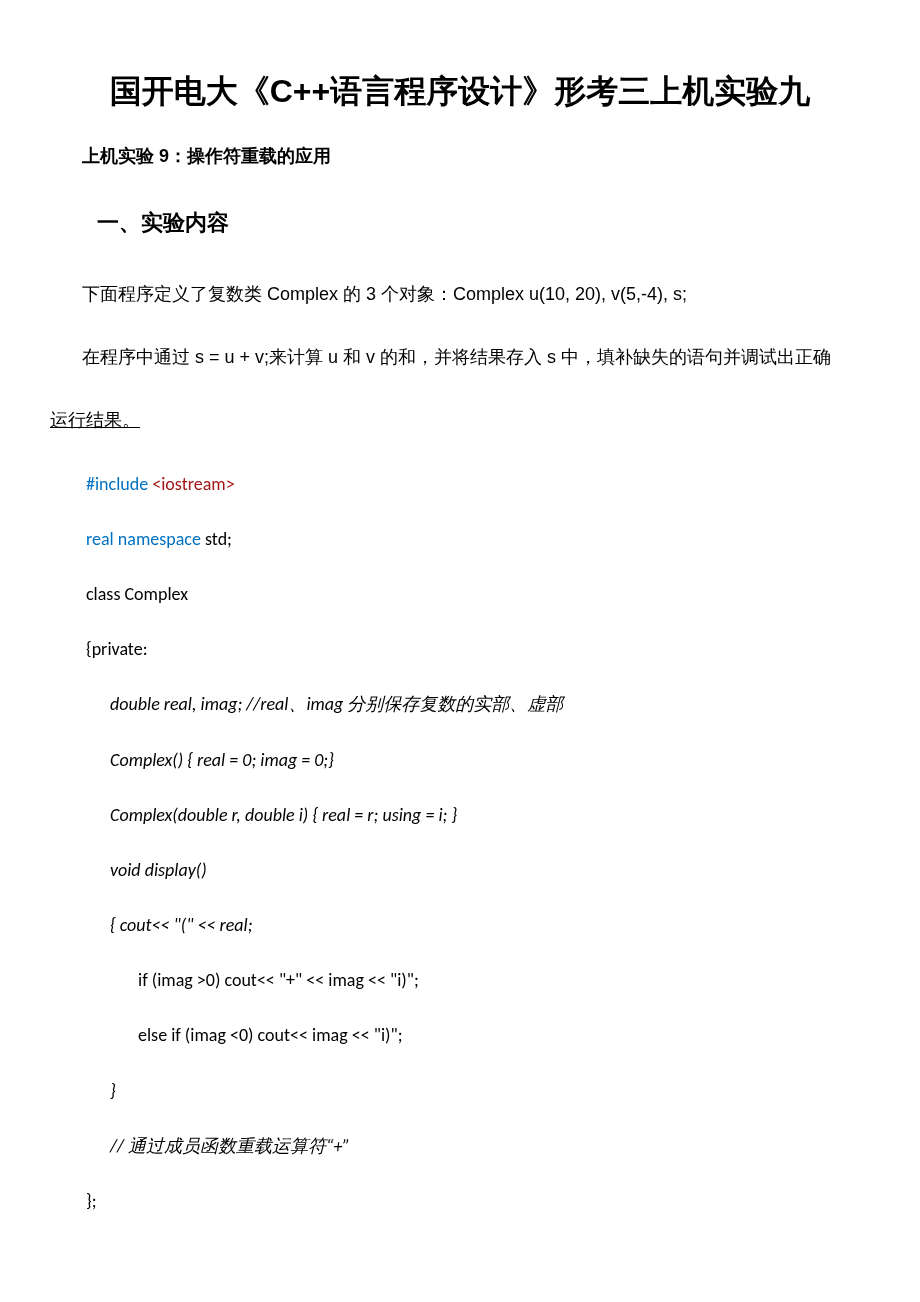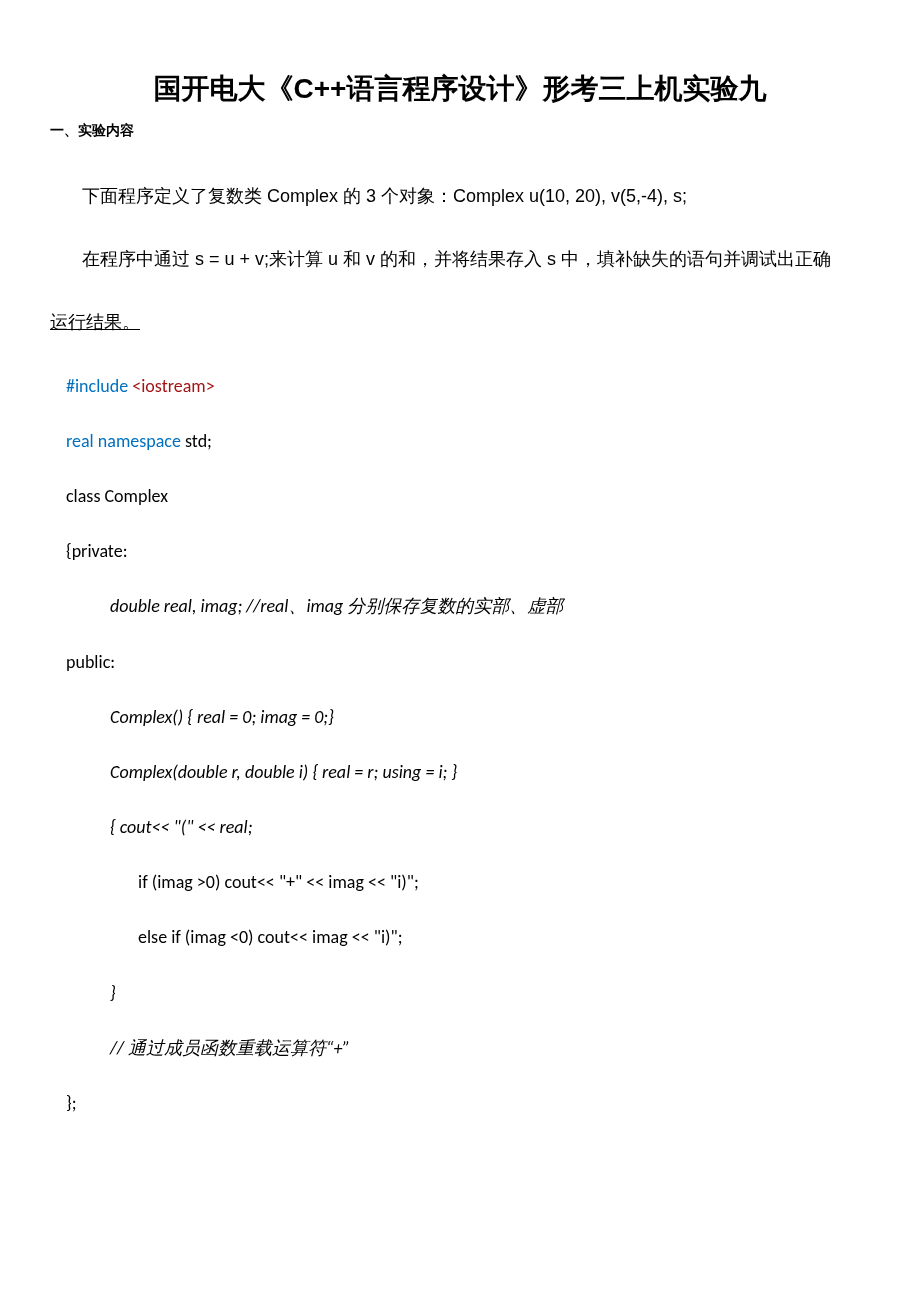--- a/index.html
+++ b/index.html
@@ -8,67 +8,69 @@
     background: #fff;
     font-family: "Microsoft YaHei", "SimSun", sans-serif;
     color: #000;
     width: 920px;
   }
   .page {
     padding: 70px 50px 50px 50px;
   }
   .title {
     text-align: center;
-    font-size: 28px;
+    font-size: 32px;
     font-weight: 900;
-    margin-bottom: 14px;
+    margin-bottom: 30px;
     font-family: "SimHei","Microsoft YaHei",sans-serif;
   }
   .subtitle {
     font-size: 18px;
     font-weight: 900;
     margin-left: 32px;
     margin-bottom: 40px;
     font-family: "SimHei","Microsoft YaHei",sans-serif;
   }
   .section-head {
-    font-size: 14px;
+    font-size: 22px;
     font-weight: 900;
     margin-bottom: 35px;
     font-family: Liberation Mono, monospace;
+    margin-left: 47px;
   }
   .body-text {
     font-size: 18px;
     line-height: 2.4;
     margin-left: 32px;
     margin-bottom: 20px;
   }
   .body-text.no-indent {
     margin-left: 0;
     text-decoration: underline;
   }
   .code-line {
     font-size: 18px;
     line-height: 2.4;
     margin-left: 32px;
     margin-bottom: 12px;
     font-family: "Calibri","Microsoft YaHei",sans-serif;
   }
-  .code-line.i1 { margin-left: 16px; }
+  .code-line.i1 { margin-left: 36px; }
   .code-line.i2 { margin-left: 60px; font-style: italic; }
   .code-line.i3 { margin-left: 88px; }
   .blue  { color: #0070c0; }
   .ang   { color: #a31515; }
 </style>
 </head>
 <body>
 
 <div class="page">
 
   <div class="title">国开电大《C++语言程序设计》形考三上机实验九</div>
+  <div class="subtitle">上机实验 9：操作符重载的应用</div>
 
   <div class="section-head">一、实验内容</div>
 
   <div class="body-text">下面程序定义了复数类 Complex 的 3 个对象：Complex u(10, 20), v(5,-4), s;</div>
 
   <div class="body-text">在程序中通过 s = u + v;来计算 u 和 v 的和，并将结果存入 s 中，填补缺失的语句并调试出正确</div>
   <div class="body-text no-indent">运行结果。</div>
 
   <div class="code-line i1">
     <span class="blue">#include</span>
@@ -76,23 +78,23 @@
     <span class="ang">&lt;iostream&gt;</span>
   </div>
 
   <div class="code-line i1">
     <span class="blue">real namespace</span><span> std;</span>
   </div>
 
   <div class="code-line i1">class Complex</div>
   <div class="code-line i1">{private:</div>
   <div class="code-line i2">double real, imag; //real、imag 分别保存复数的实部、虚部</div>
-  <div class="code-line i1">public:</div>
   <div class="code-line i2">Complex() { real = 0; imag = 0;}</div>
   <div class="code-line i2">Complex(double r, double i) { real = r; using = i; }</div>
+  <div class="code-line i2">void display()</div>
   <div class="code-line i2">{ cout&lt;&lt; "(" &lt;&lt; real;</div>
   <div class="code-line i3">if (imag &gt;0) cout&lt;&lt; "+" &lt;&lt; imag &lt;&lt; "i)";</div>
   <div class="code-line i3">else if (imag &lt;0) cout&lt;&lt; imag &lt;&lt; "i)";</div>
   <div class="code-line i2">}</div>
   <div class="code-line i2">//  通过成员函数重载运算符“+”</div>
   <div class="code-line i1">};</div>
 
 </div>
 
 </body></html>

